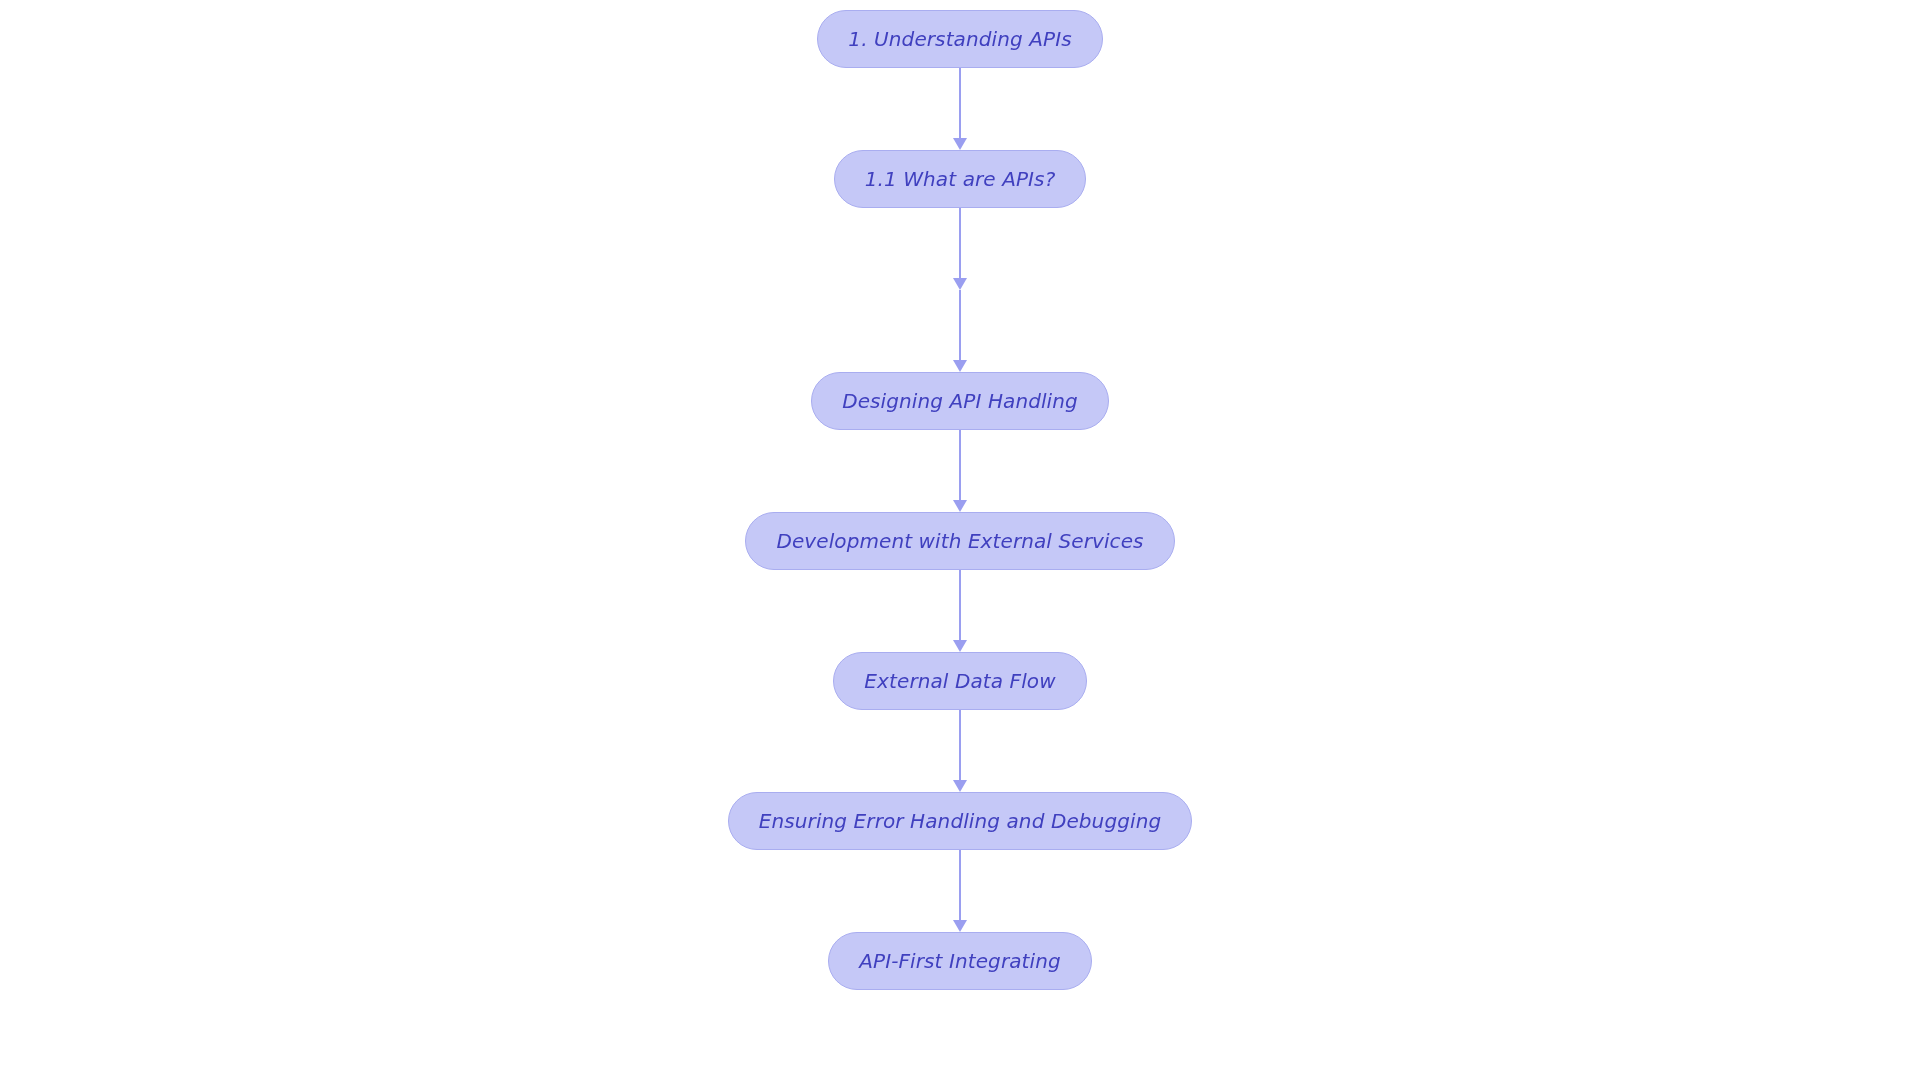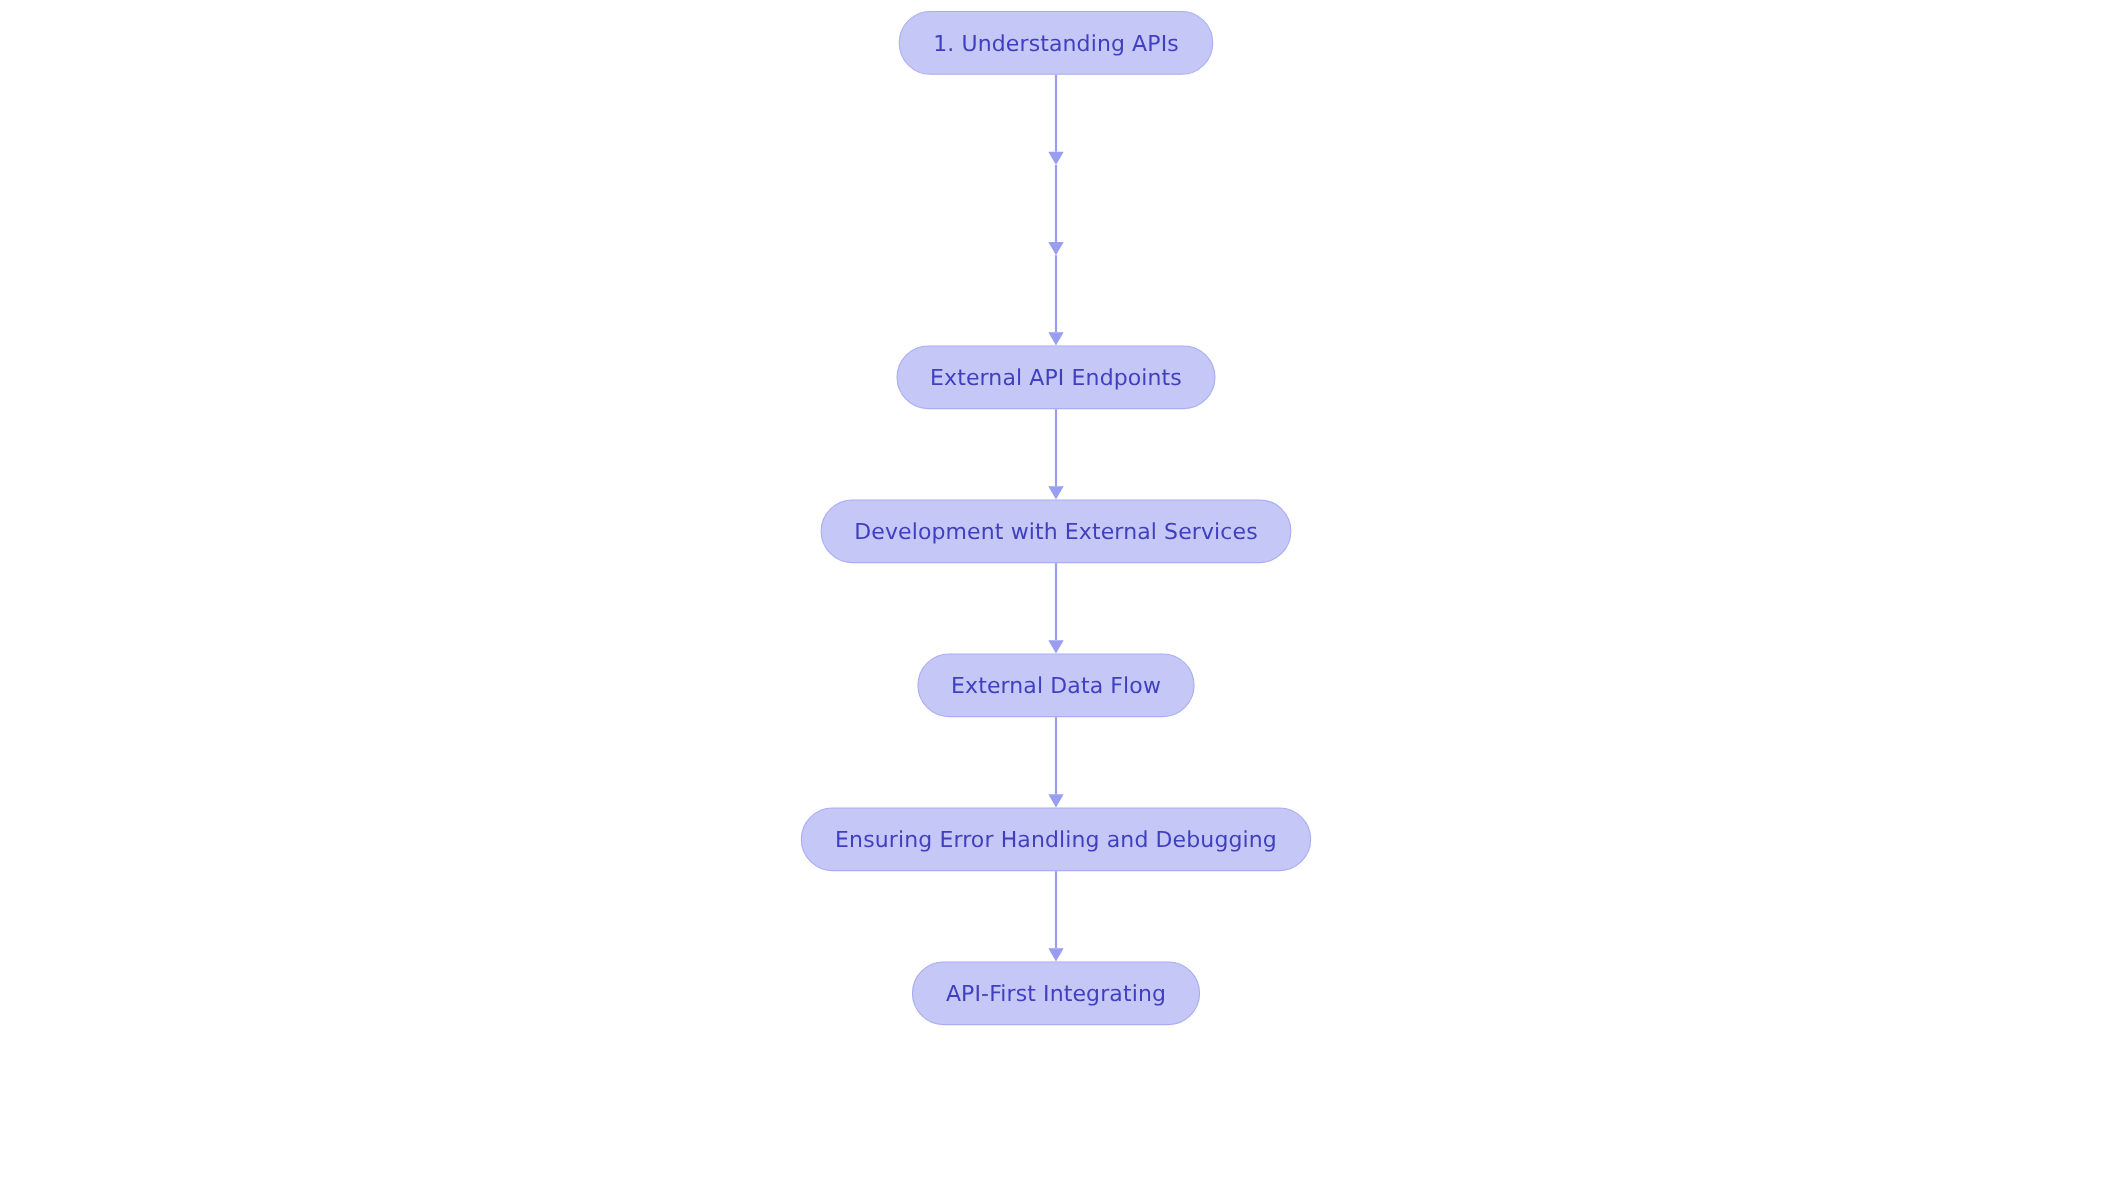--- a/index.html
+++ b/index.html
@@ -17,20 +17,21 @@
   }
 
   #flowchart-canvas {
     position: relative;
     width: 1920px;
     height: 1080px;
     background: #ffffff;
     display: flex;
     flex-direction: column;
     align-items: center;
+    font-style: italic;
   }
 
   
   .flow-chain {
     display: flex;
     flex-direction: column;
     align-items: center;
     padding-top: 10px;
   }
 
@@ -89,32 +90,35 @@
   <div class="flow-chain">
 
     <div class="flow-node">
       <span class="flow-node-label">1. Understanding APIs</span>
     </div>
     <div class="flow-connector">
       <div class="connector-stem"></div>
       <div class="connector-arrowhead"></div>
     </div>
 
+    <div class="flow-node">
+      <span class="flow-node-label">1.1 What are APIs?</span>
+    </div>
     <div class="flow-connector">
       <div class="connector-stem"></div>
       <div class="connector-arrowhead"></div>
     </div>
 
     <div class="flow-connector">
       <div class="connector-stem"></div>
       <div class="connector-arrowhead"></div>
     </div>
 
     <div class="flow-node">
-      <span class="flow-node-label">External API Endpoints</span>
+      <span class="flow-node-label">Designing API Handling</span>
     </div>
     <div class="flow-connector">
       <div class="connector-stem"></div>
       <div class="connector-arrowhead"></div>
     </div>
 
     <div class="flow-node">
       <span class="flow-node-label">Development with External Services</span>
     </div>
     <div class="flow-connector">

